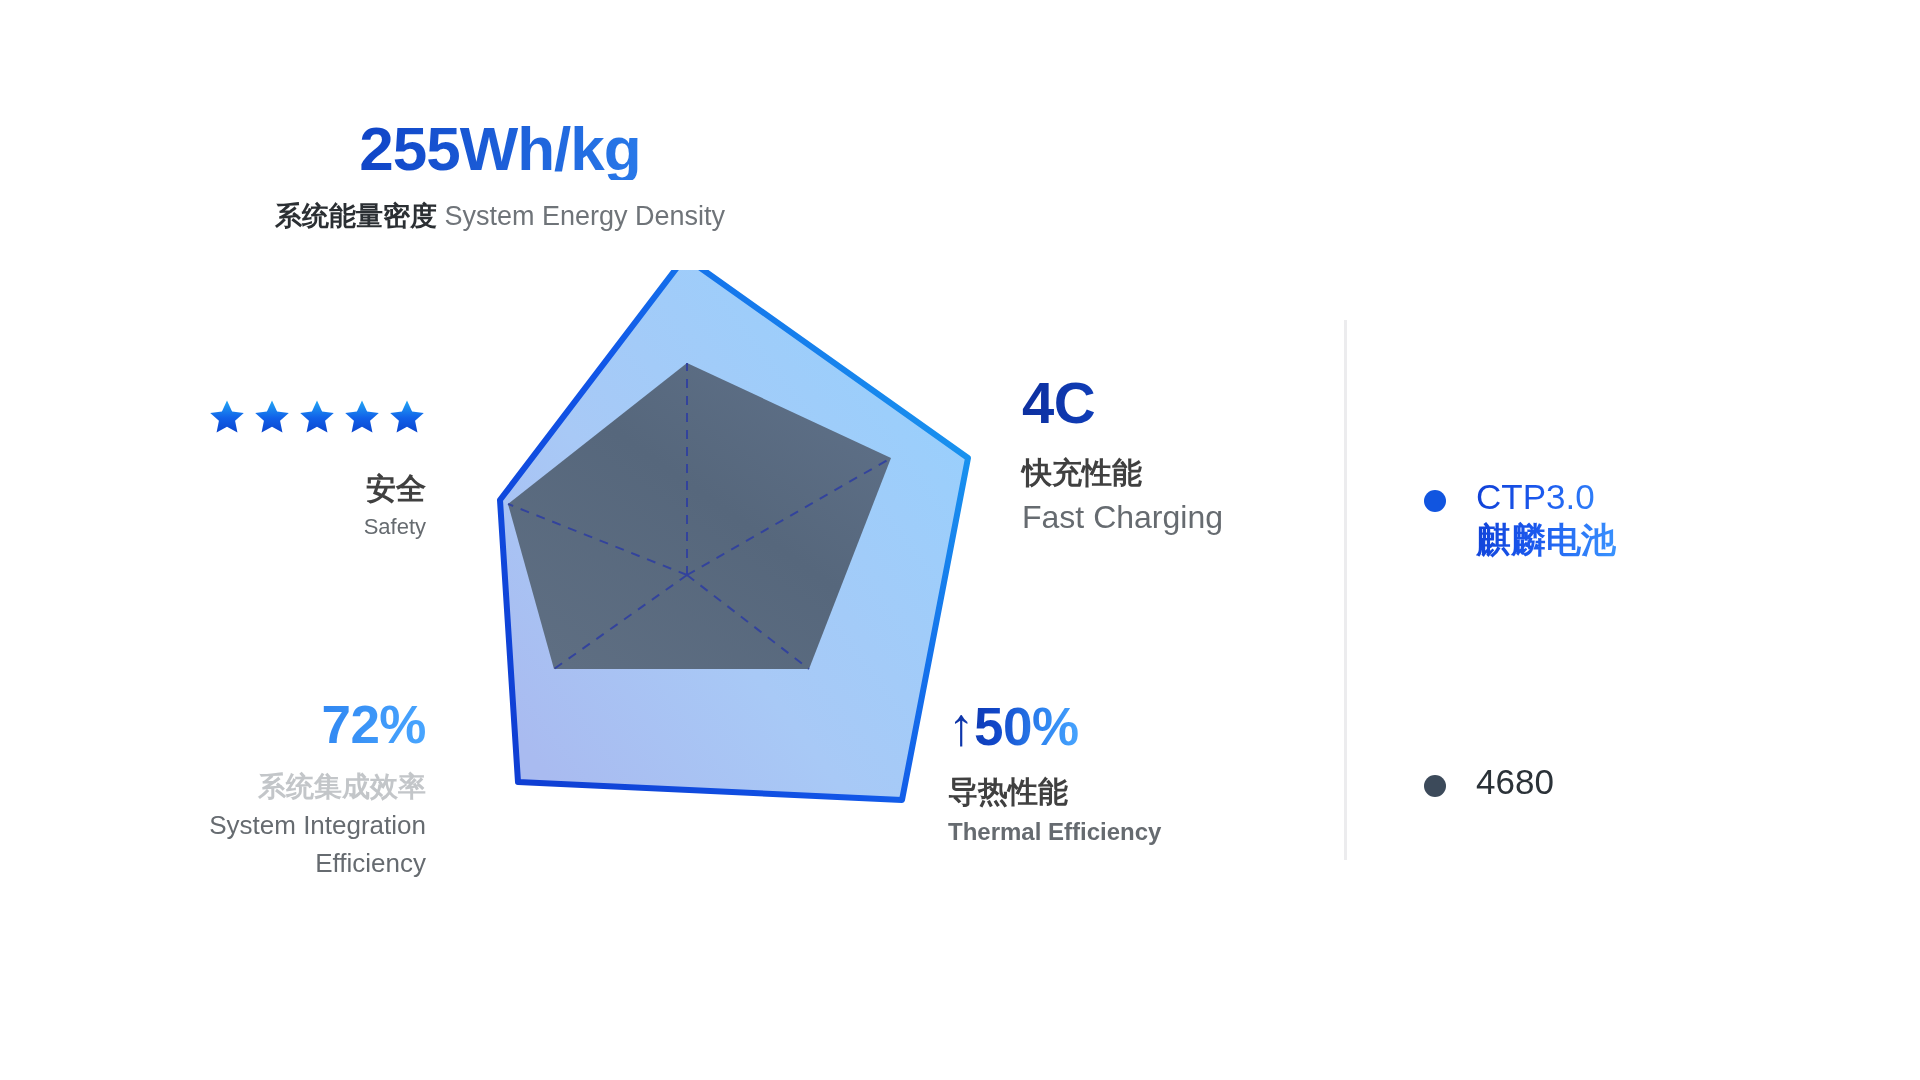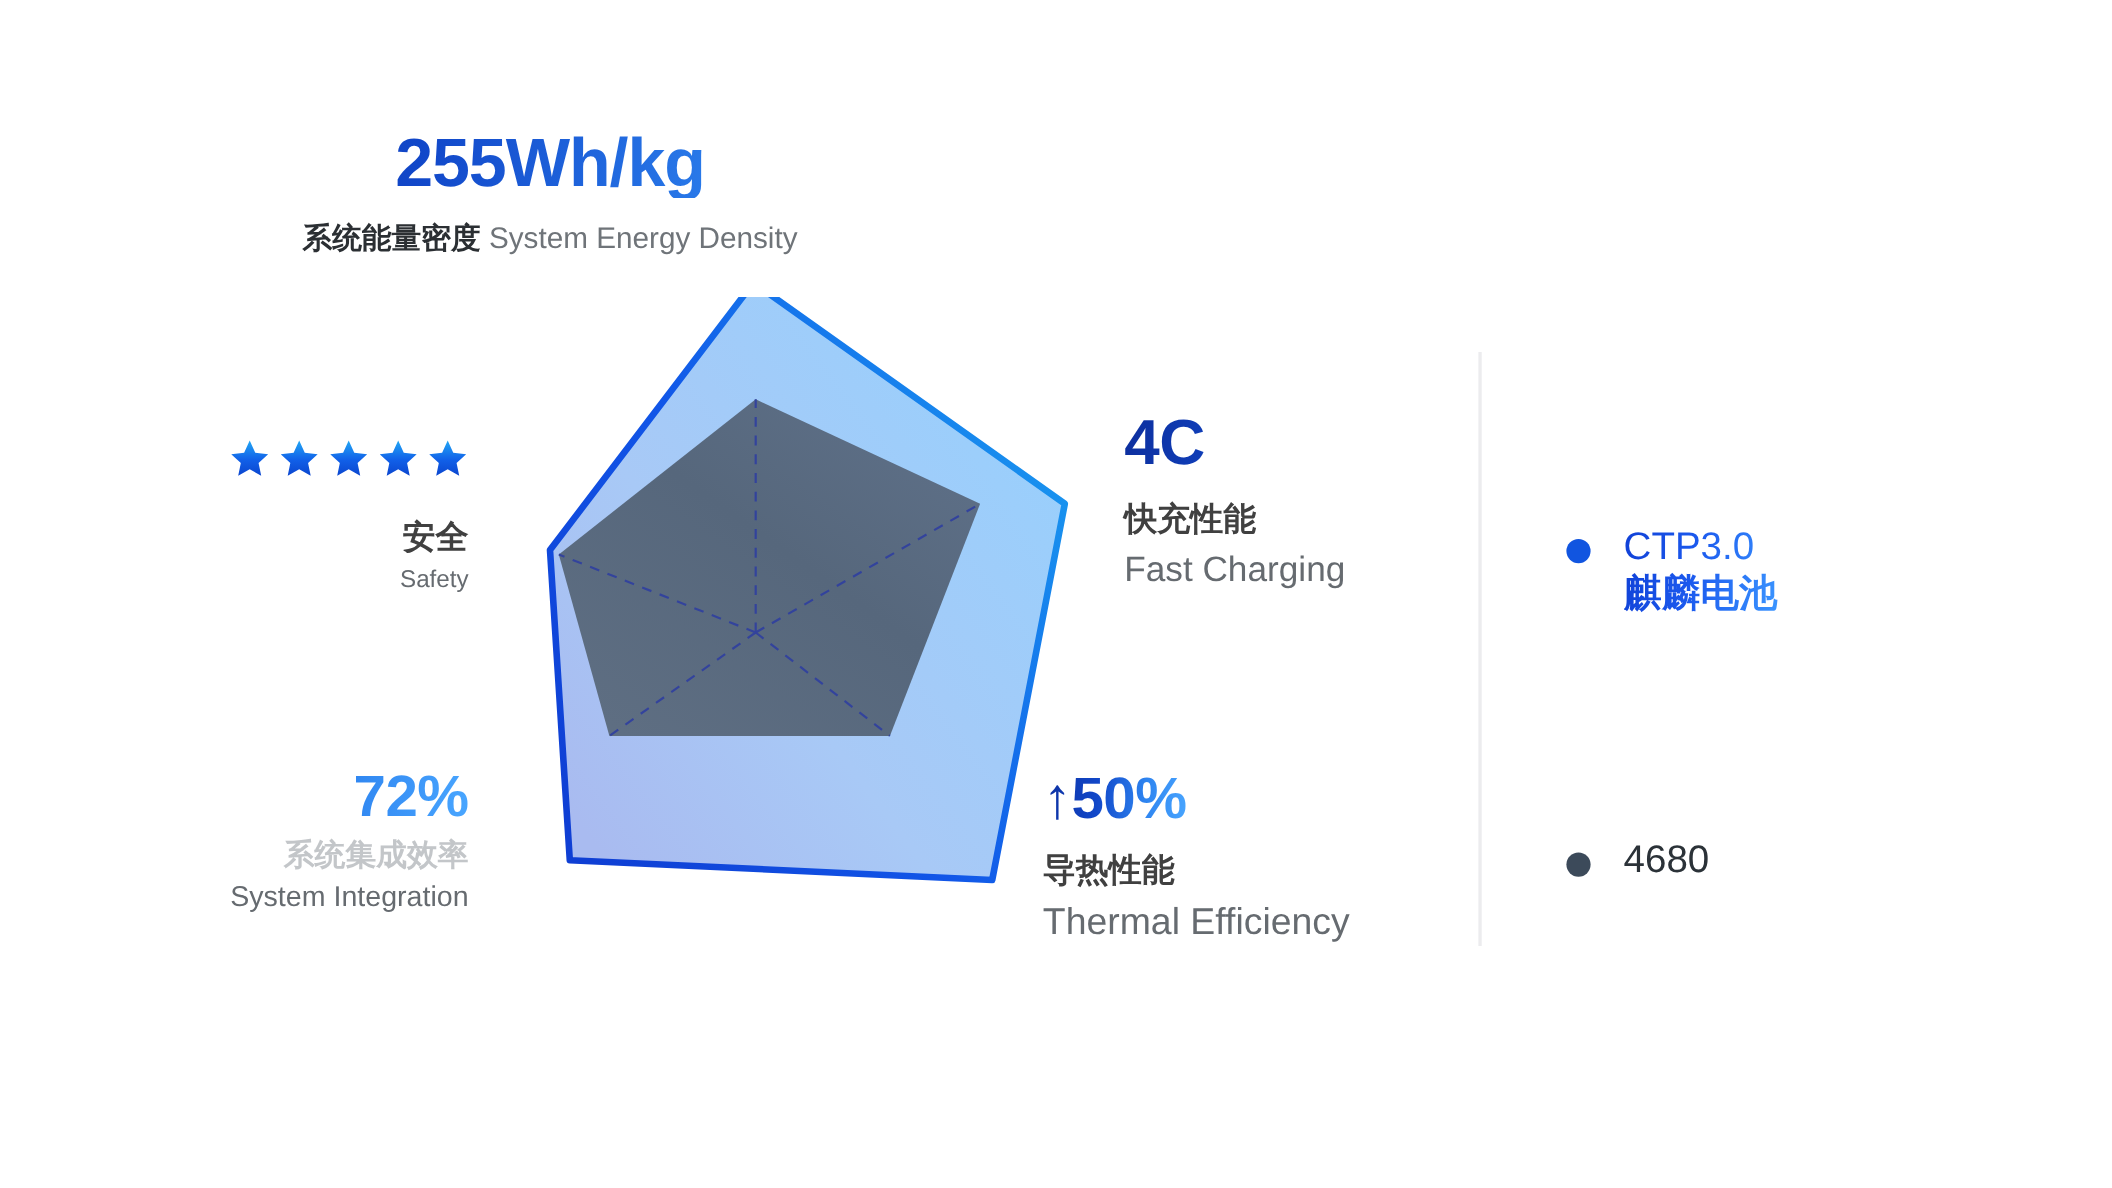--- a/index.html
+++ b/index.html
@@ -99,42 +99,42 @@
   #safety-group .label-cn { font-size: 30px; }
   #safety-group .label-en { font-size: 22px; margin-top: 5px; }
 
   #sie-group {
     left: 36px;
     top: 698px;
     width: 390px;
     text-align: right;
   }
   #sie-value { font-size: 53px; }
-  #sie-group .label-cn { font-size: 28px; margin-top: 8px; }
+  #sie-group .label-cn { font-size: 28px; margin-top: 18px; }
   #sie-group .label-en { font-size: 26px; margin-top: 4px; }
 
   #fast-group {
     left: 1022px;
     top: 374px;
     width: 330px;
     text-align: left;
   }
   #fast-value { font-size: 58px; }
   #fast-group .label-cn { font-size: 30px; margin-top: 22px; }
   #fast-group .label-en { font-size: 32px; margin-top: 5px; }
 
   #thermal-group {
     left: 948px;
     top: 700px;
     width: 400px;
     text-align: left;
   }
   #thermal-value { font-size: 53px; display: inline-block; }
   #thermal-group .label-cn { font-size: 30px; margin-top: 20px; }
-  #thermal-group .label-en { font-size: 34px; margin-top: 5px; }
+  #thermal-group .label-en { font-size: 24px; margin-top: 5px; font-weight: bold; }
 
   
   #divider {
     position: absolute;
     left: 1344px;
     top: 320px;
     width: 3px;
     height: 540px;
     background: #ececee;
   }
@@ -267,20 +267,21 @@
 
 <div id="safety-group" class="corner">
   <div class="label-cn">安全</div>
   <div class="label-en">Safety</div>
 </div>
 
 <div id="sie-group" class="corner">
   <div id="sie-value" class="metric-value">72%</div>
   <div class="label-cn muted">系统集成效率</div>
   <div class="label-en">System Integration</div>
+  <div class="label-en">Efficiency</div>
 </div>
 
 <div id="fast-group" class="corner">
   <div id="fast-value" class="metric-value">4C</div>
   <div class="label-cn">快充性能</div>
   <div class="label-en">Fast Charging</div>
 </div>
 
 <div id="thermal-group" class="corner">
   <div id="thermal-value" class="metric-value">↑50%</div>

